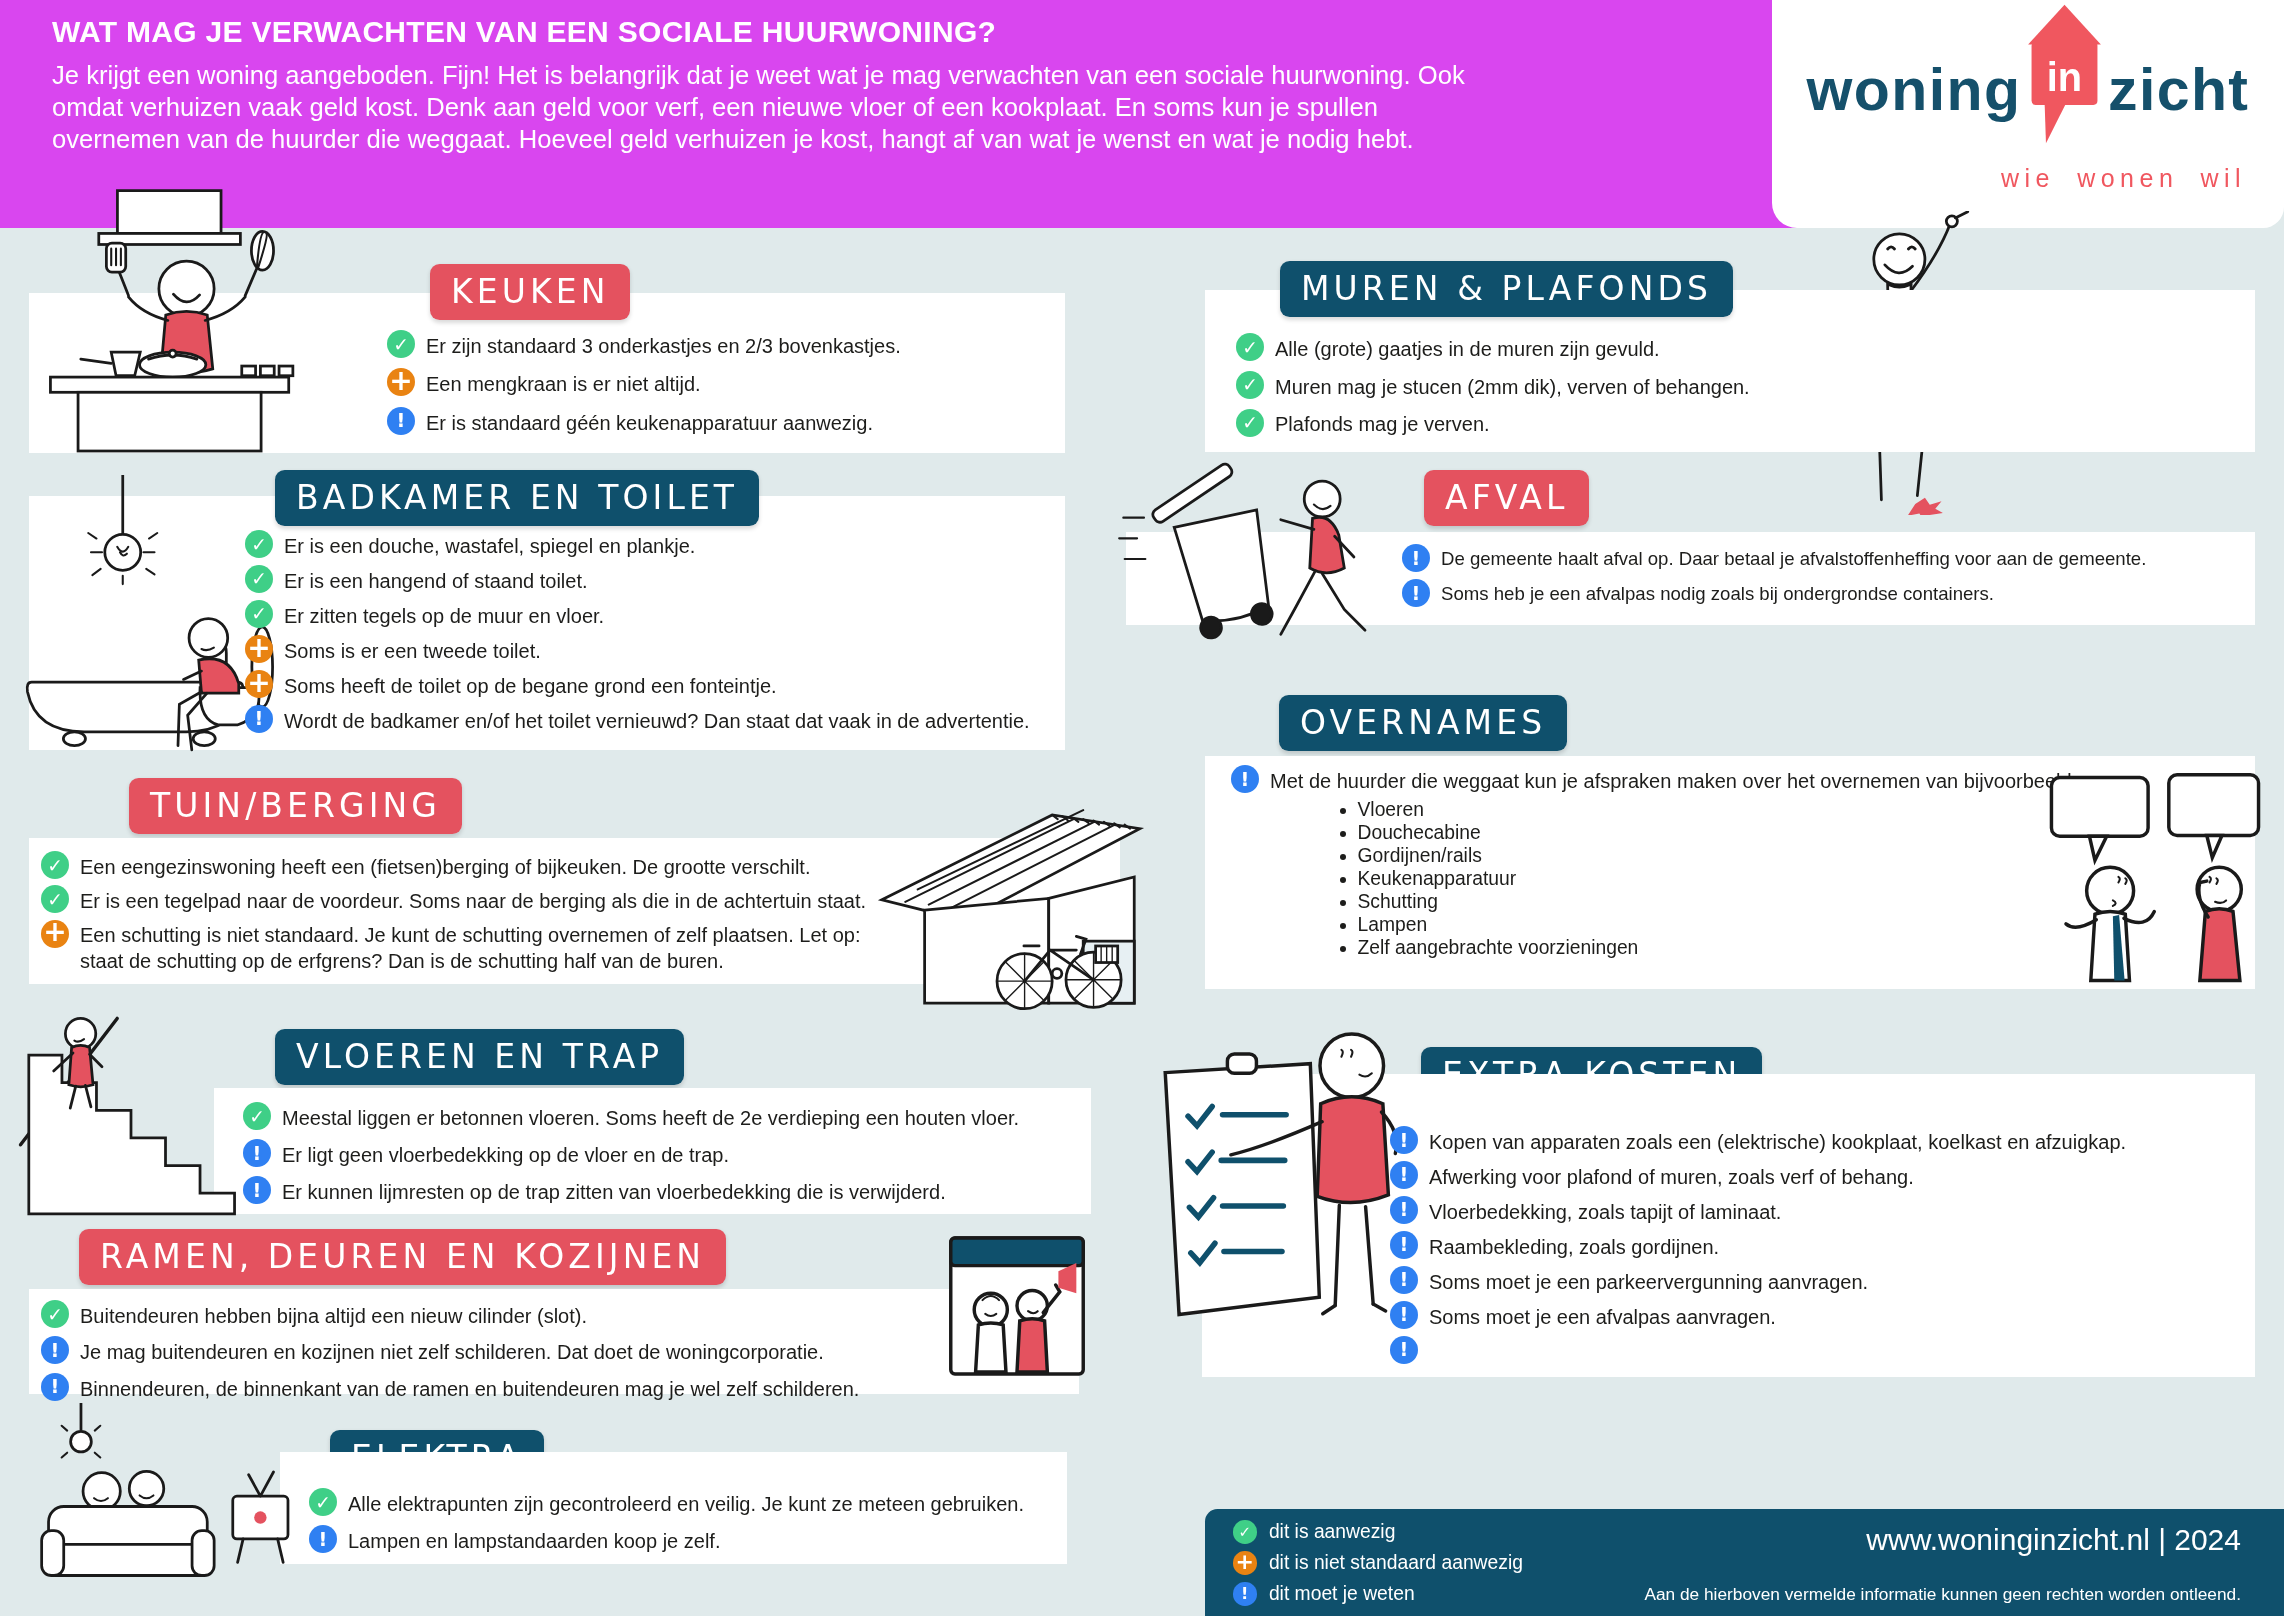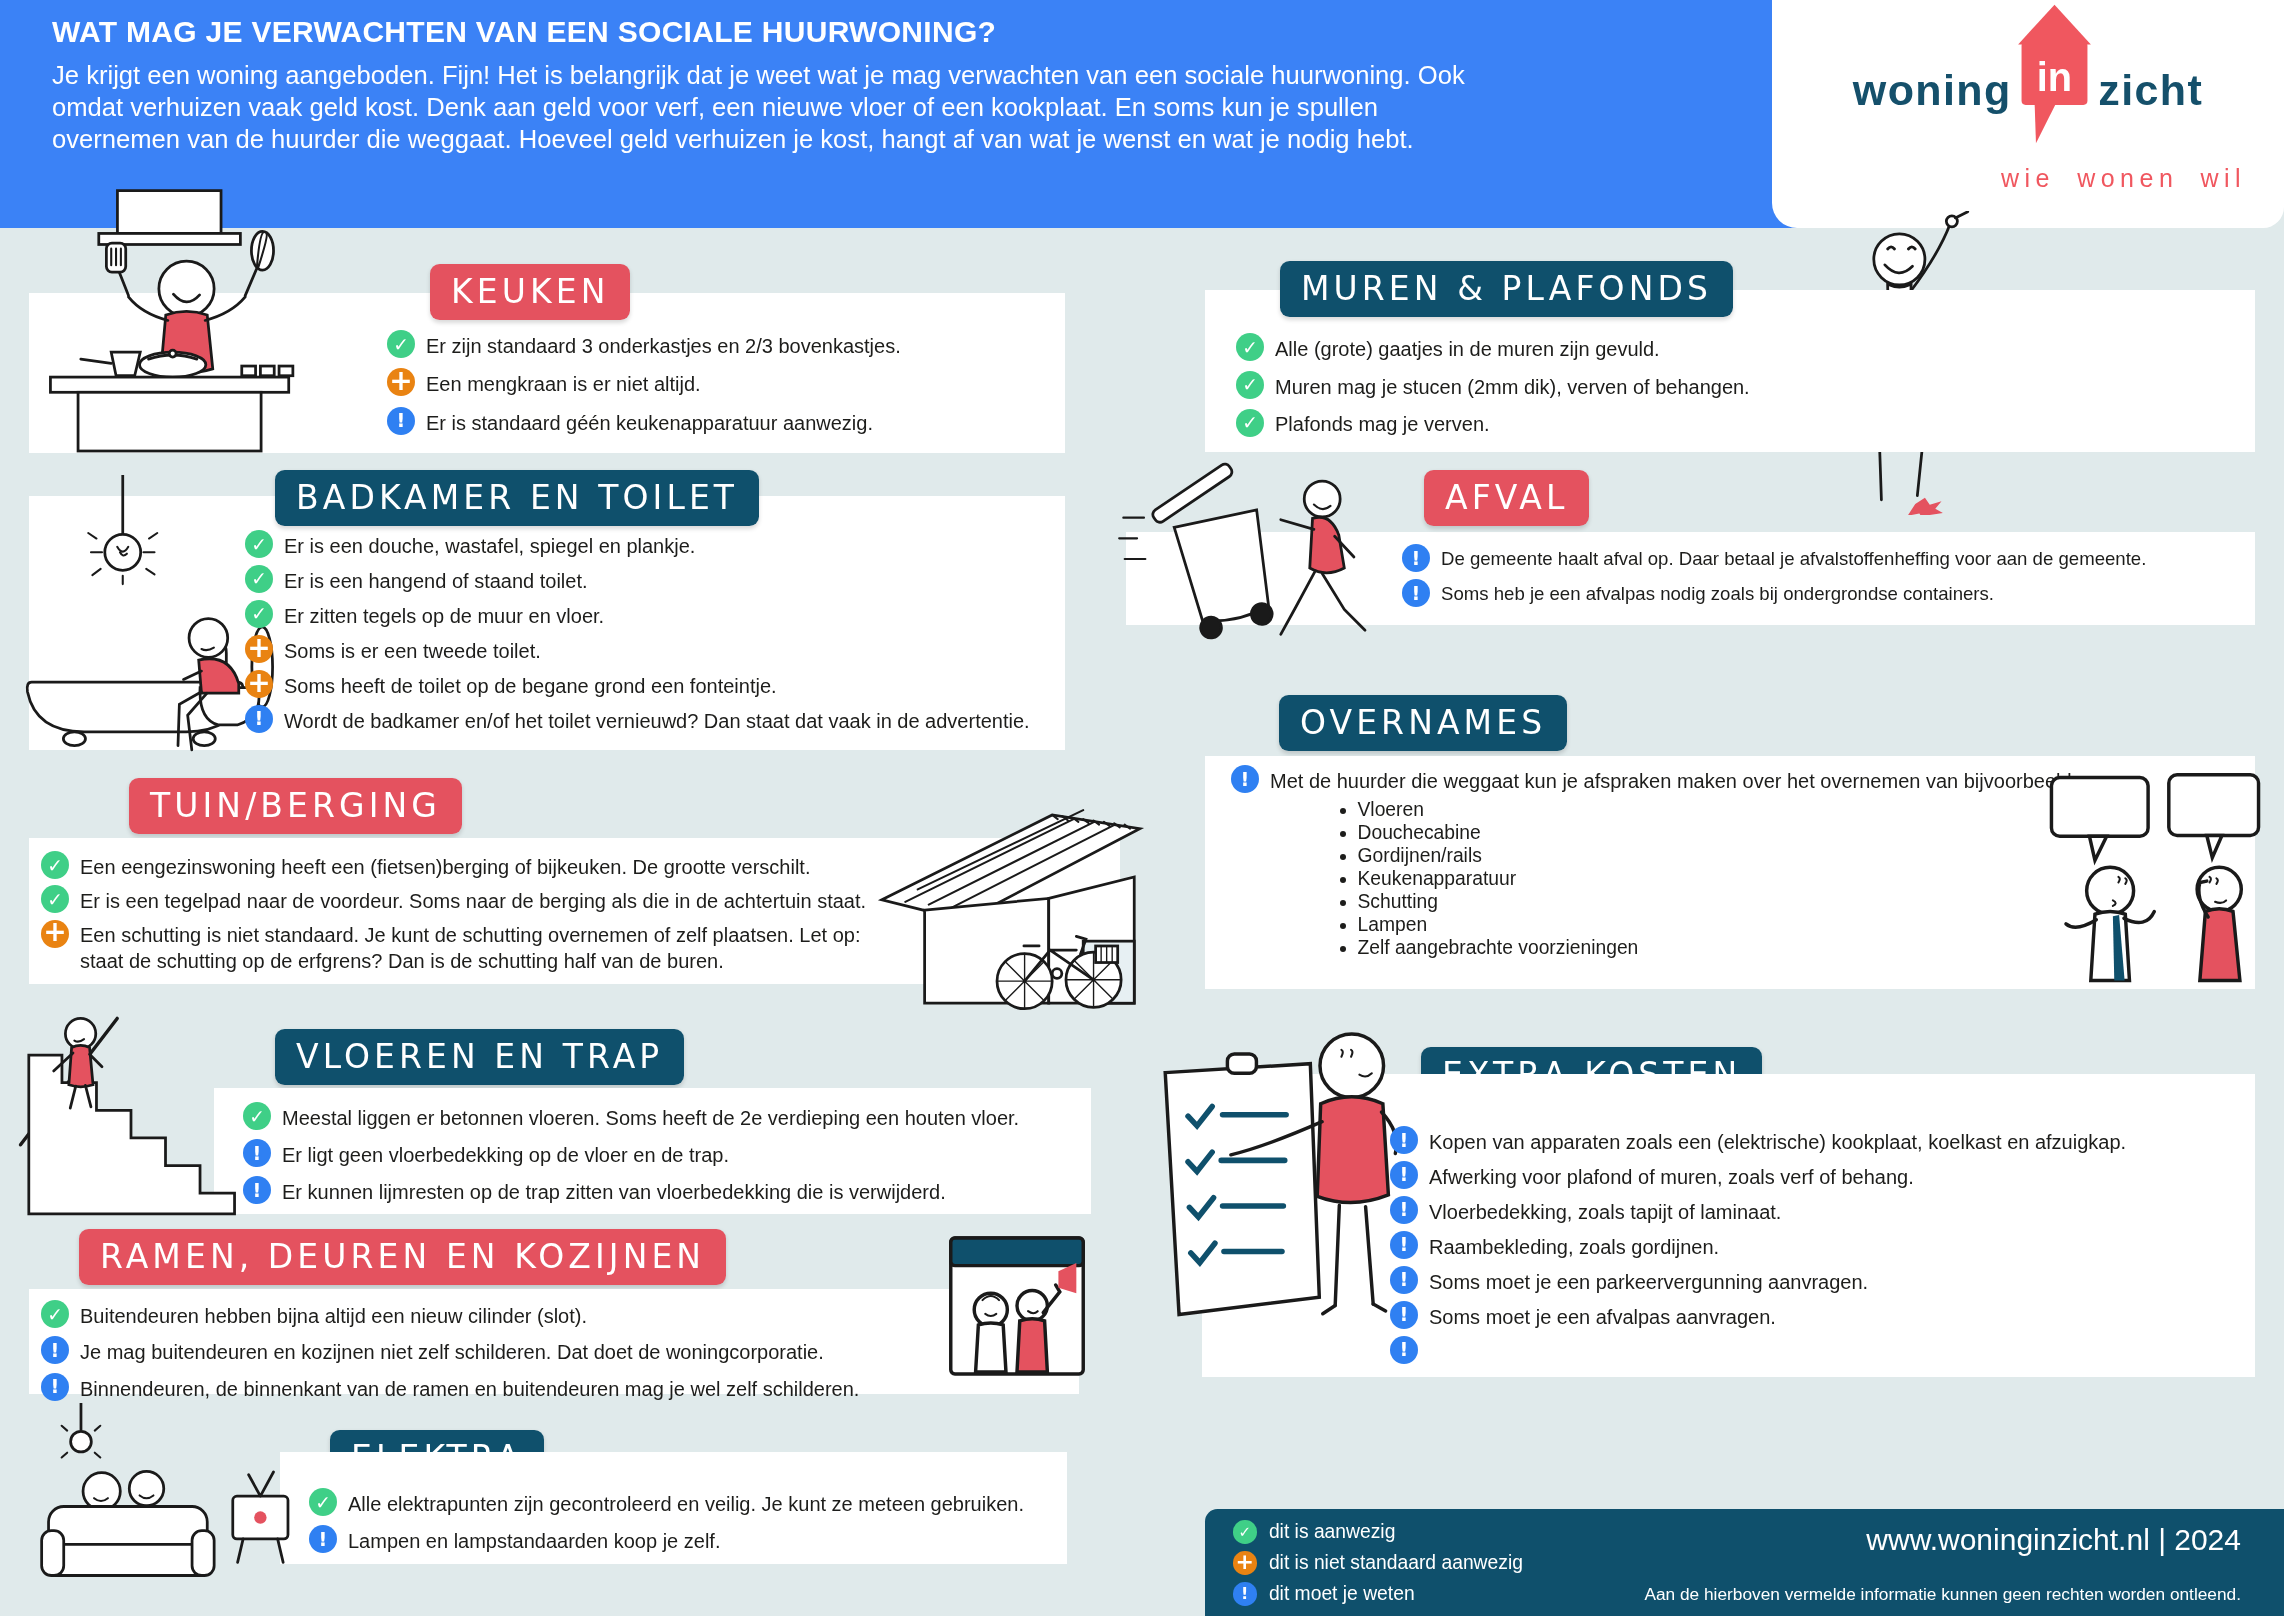--- a/index.html
+++ b/index.html
@@ -1,27 +1,27 @@
 <!DOCTYPE html>
 <html style="font-size:11px"><head>
 <meta charset="utf-8">
 <style>
   * { margin:0; padding:0; box-sizing:border-box; }
   body { font-family:"Liberation Sans", sans-serif; background:#E0EAEB; }
   .page { position:relative; width:2284px; height:1616px; background:#E0EAEB; overflow:hidden; }
 
   
-  .header { position:absolute; left:0; top:0; width:1836px; height:228px; background:#3b82f6; }
+  .header { position:absolute; left:0; top:0; width:1836px; height:228px; background:#d946ef; }
   .h-title { position:absolute; left:52px; top:15px; font-size:30px; font-weight:bold; color:#fff; letter-spacing:0.3px; }
   .h-text { position:absolute; left:52px; top:59px; color:#fff; font-size:25.6px; line-height:32px; }
 
   
   .logobox { position:absolute; left:1772px; top:0; width:512px; height:228px; background:#fff; border-radius:0 0 21px 25px; }
   .logorow { position:absolute; left:0; top:35px; width:100%; display:flex; align-items:center; justify-content:center; }
-  .logoword { font-size:43px; font-weight:bold; color:#15506B; letter-spacing:1.4px; }
+  .logoword { font-size:59px; font-weight:bold; color:#15506B; letter-spacing:1.4px; }
   .logohouse { width:81px; height:142px; margin:-32px 2.8px 0 2.8px; }
   .tagline { position:absolute; left:229px; top:164px; color:#F0575F; font-size:25px; letter-spacing:5.5px; word-spacing:9.7px; white-space:nowrap; }
 
   
   .card { position:absolute; background:#fff; }
   .badge { position:absolute; color:#fff; font-size:33px; letter-spacing:4.1px; padding:8.3px 21px; border-radius:9.7px; white-space:nowrap; font-family:"DejaVu Sans", sans-serif; box-shadow:0 2.1px 4.1px rgba(0,0,0,.15); }
   .badge.red { background:#E4525F; }
   .badge.teal { background:#0F506C; }
 
   

